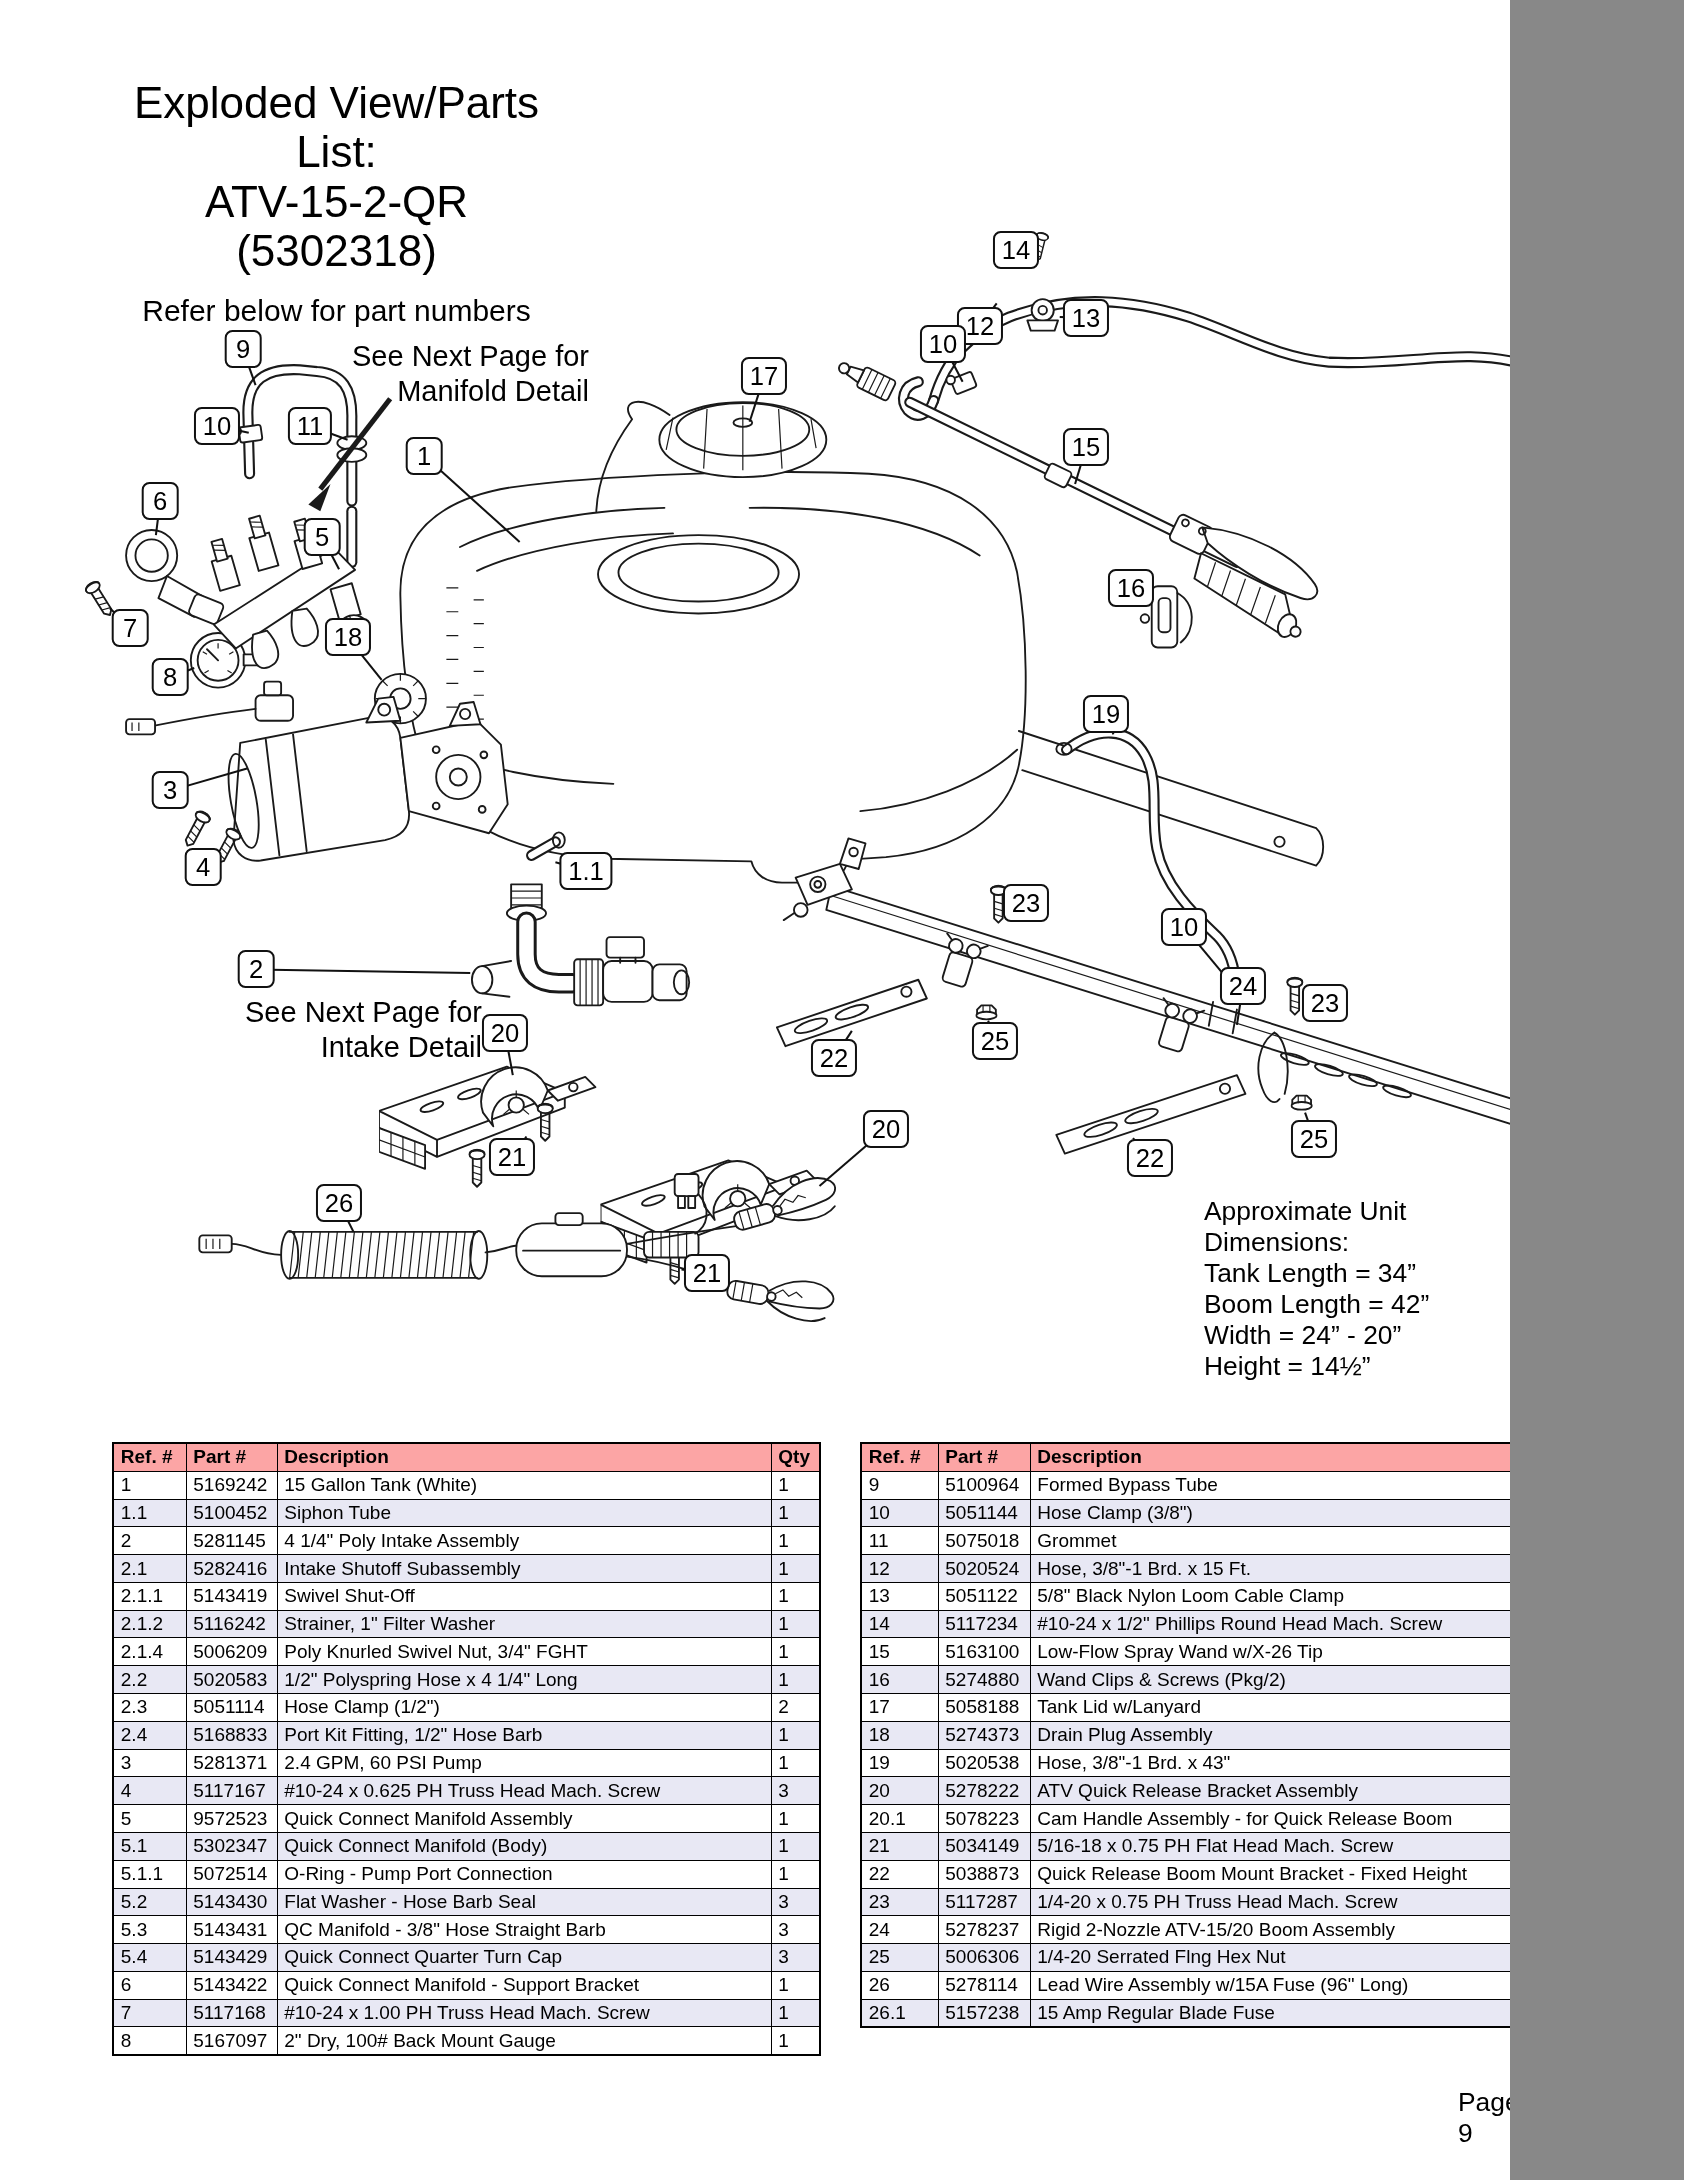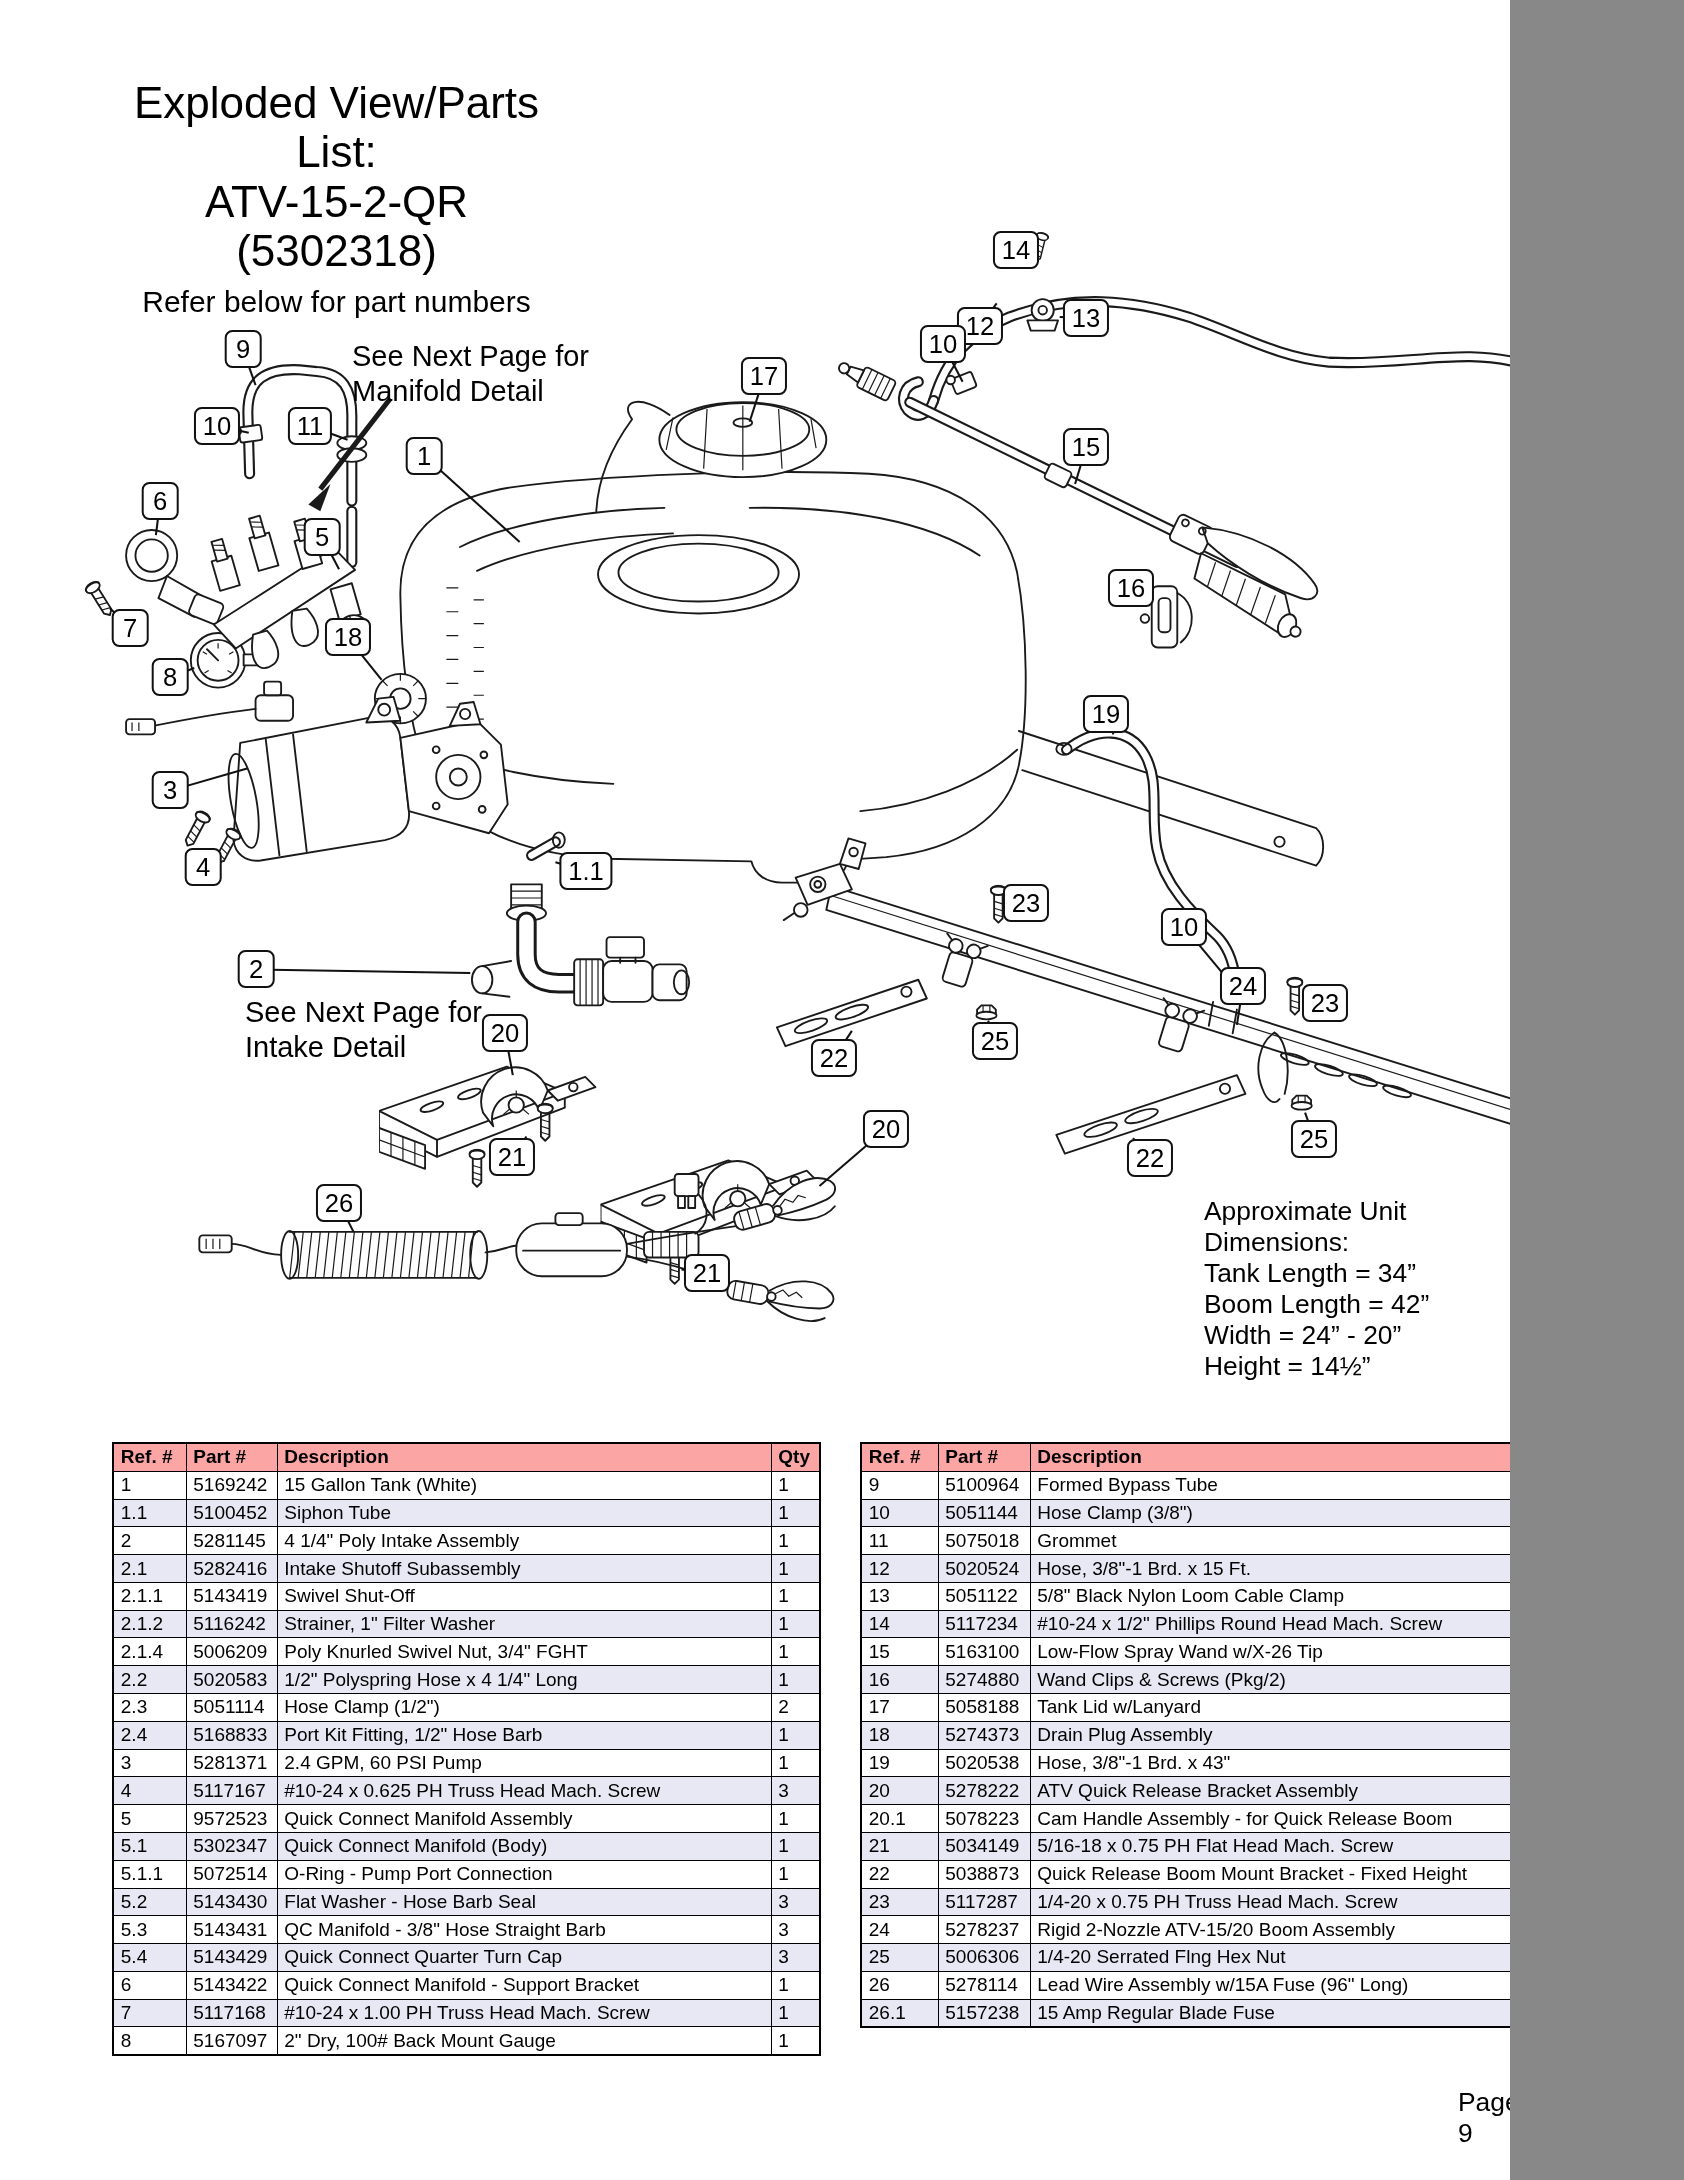--- a/index.html
+++ b/index.html
@@ -2,23 +2,23 @@
 <html style="font-size:13.6px"><head>
 <meta charset="utf-8">
 <style>
   html,body{margin:0;padding:0;background:#888;}
   #page{position:relative;width:1510px;height:2181px;background:#ffffff;overflow:hidden;
         font-family:"Liberation Sans","DejaVu Sans",sans-serif;color:#000;}
   .abs{position:absolute;}
   
   #title-block{left:128px;top:78px;width:417px;text-align:center;line-height:1.12;}
   .title-line{font-size:44px;}
-  .title-sub{font-size:30px;margin-top:10px;}
+  .title-sub{font-size:30px;margin-top:19px;}
   
-  .note{font-size:29px;line-height:1.2;}
+  .note{font-size:29px;line-height:1.2;text-align:right;}
   #manifold-note{left:352px;top:339px;}
   #intake-note{left:245px;top:995px;}
   #dim-note{left:1204px;top:1196px;font-size:26.4px;line-height:31px;}
   
   .callout{position:absolute;transform:translate(-50%,-50%);background:#fff;border:2.6px solid #111;
            border-radius:7.7px;padding:0px 6.8px;font-size:25.6px;line-height:34px;min-width:19px;
            text-align:center;white-space:nowrap;}
   #leader-svg,#art-svg{position:absolute;left:0;top:0;pointer-events:none;}
   
   .ptable{position:absolute;top:1442px;}

